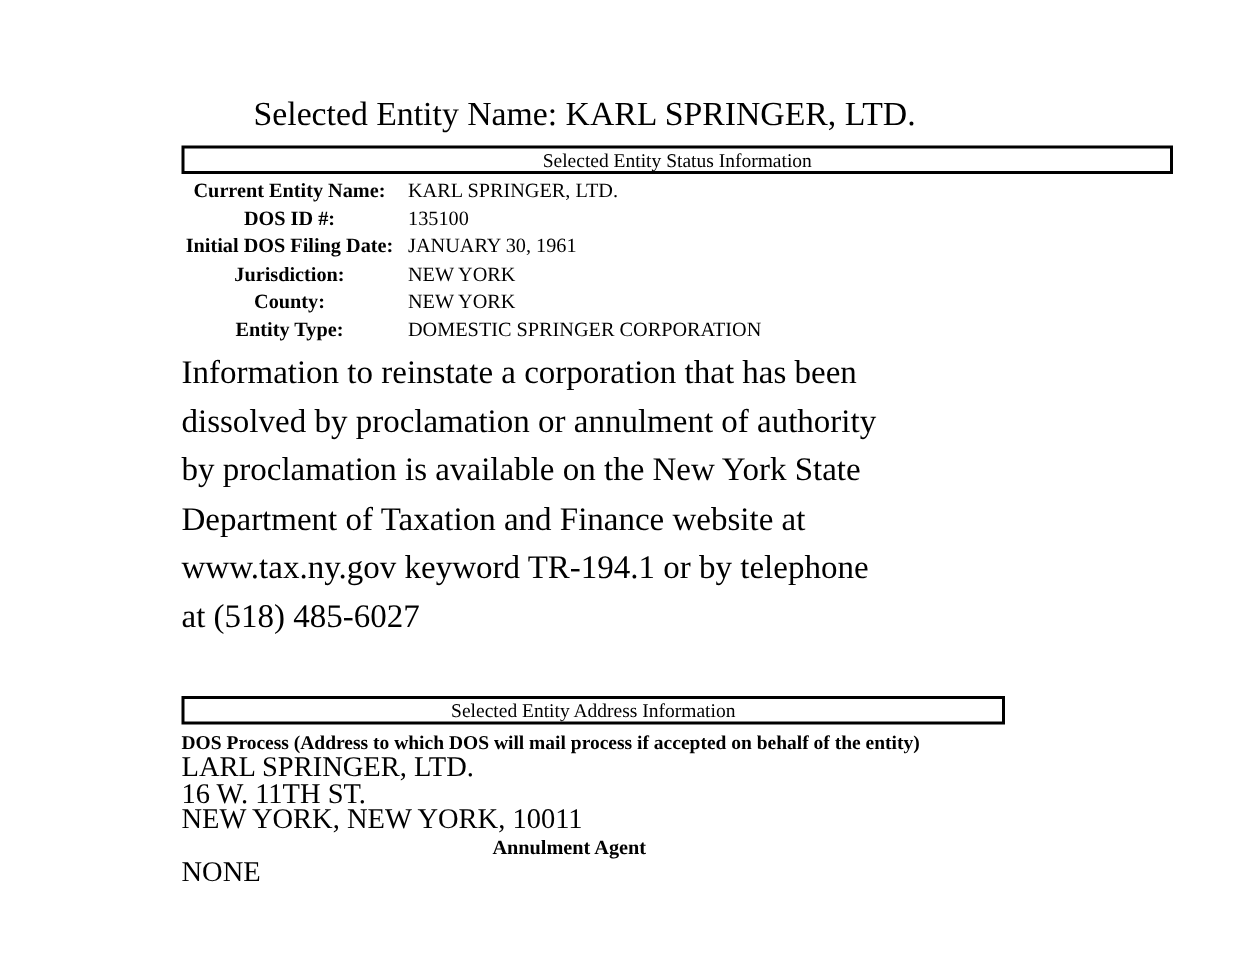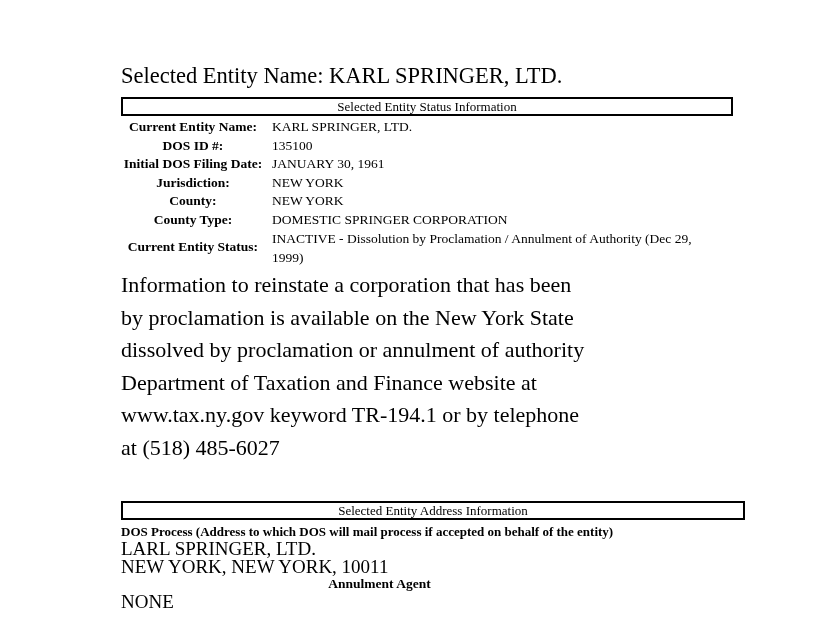--- a/index.html
+++ b/index.html
@@ -9,30 +9,31 @@
     font-family:"Liberation Serif", serif;
     overflow:hidden;
   }
   .page {
     position:absolute; left:121px; top:0; width:586px; height:636px;
   }
   .page-title {
     margin-top:62px;
     font-size:22.5px; font-weight:normal; line-height:28px;
     white-space:nowrap;
+    margin-left:48px;
   }
   .hbox {
     border:2px solid #000000;
     background:#ffffff;
     text-align:center;
     font-size:13px; line-height:15px;
     height:19px;
   }
-  .status-hbox { margin-top:7px; width:612px; }
-  .addr-hbox   { margin-top:37px; width:624px; }
+  .status-hbox { margin-top:7px; width:661px; }
+  .addr-hbox   { margin-top:37px; width:549px; }
   table.status-table {
     border-collapse:collapse;
     margin-top:2px;
     width:585px;
     font-size:13.5px;
   }
   table.status-table th {
     width:144px;
     font-weight:bold;
     text-align:center;
@@ -95,48 +96,42 @@
     </tr>
     <tr>
       <th>Jurisdiction:</th>
       <td>NEW YORK</td>
     </tr>
     <tr>
       <th>County:</th>
       <td>NEW YORK</td>
     </tr>
     <tr>
-      <th>County Type:</th>
+      <th>Entity Type:</th>
       <td>DOMESTIC SPRINGER CORPORATION</td>
-    </tr>
-    <tr>
-      <th>Current Entity Status:</th>
-      <td>
-        <span class="vline">INACTIVE - Dissolution by Proclamation / Annulment of Authority (Dec 29,</span>
-        <span class="vline">1999)</span>
-      </td>
     </tr>
   </tbody>
     </table>
 
   <div class="notice">
     <div>Information to reinstate a corporation that has been</div>
+    <div>dissolved by proclamation or annulment of authority</div>
     <div>by proclamation is available on the New York State</div>
-    <div>dissolved by proclamation or annulment of authority</div>
     <div>Department of Taxation and Finance website at</div>
     <div>www.tax.ny.gov keyword TR-194.1 or by telephone</div>
     <div>at (518) 485-6027</div>
   </div>
 
   <div class="hbox addr-hbox">
     <span>Selected Entity Address Information</span>
   </div>
 
   <div class="dos-heading">DOS Process (Address to which DOS will mail process if accepted on behalf of the entity)</div>
 
   <div class="addr-line">LARL SPRINGER, LTD.</div>
+  <div class="addr-line">16 W. 11TH ST.</div>
   <div class="addr-line">NEW YORK, NEW YORK, 10011</div>
 
   <div class="ra-heading">Annulment Agent</div>
 
   <div class="addr-line">NONE</div>
 
 </div>
 
 </body></html>

